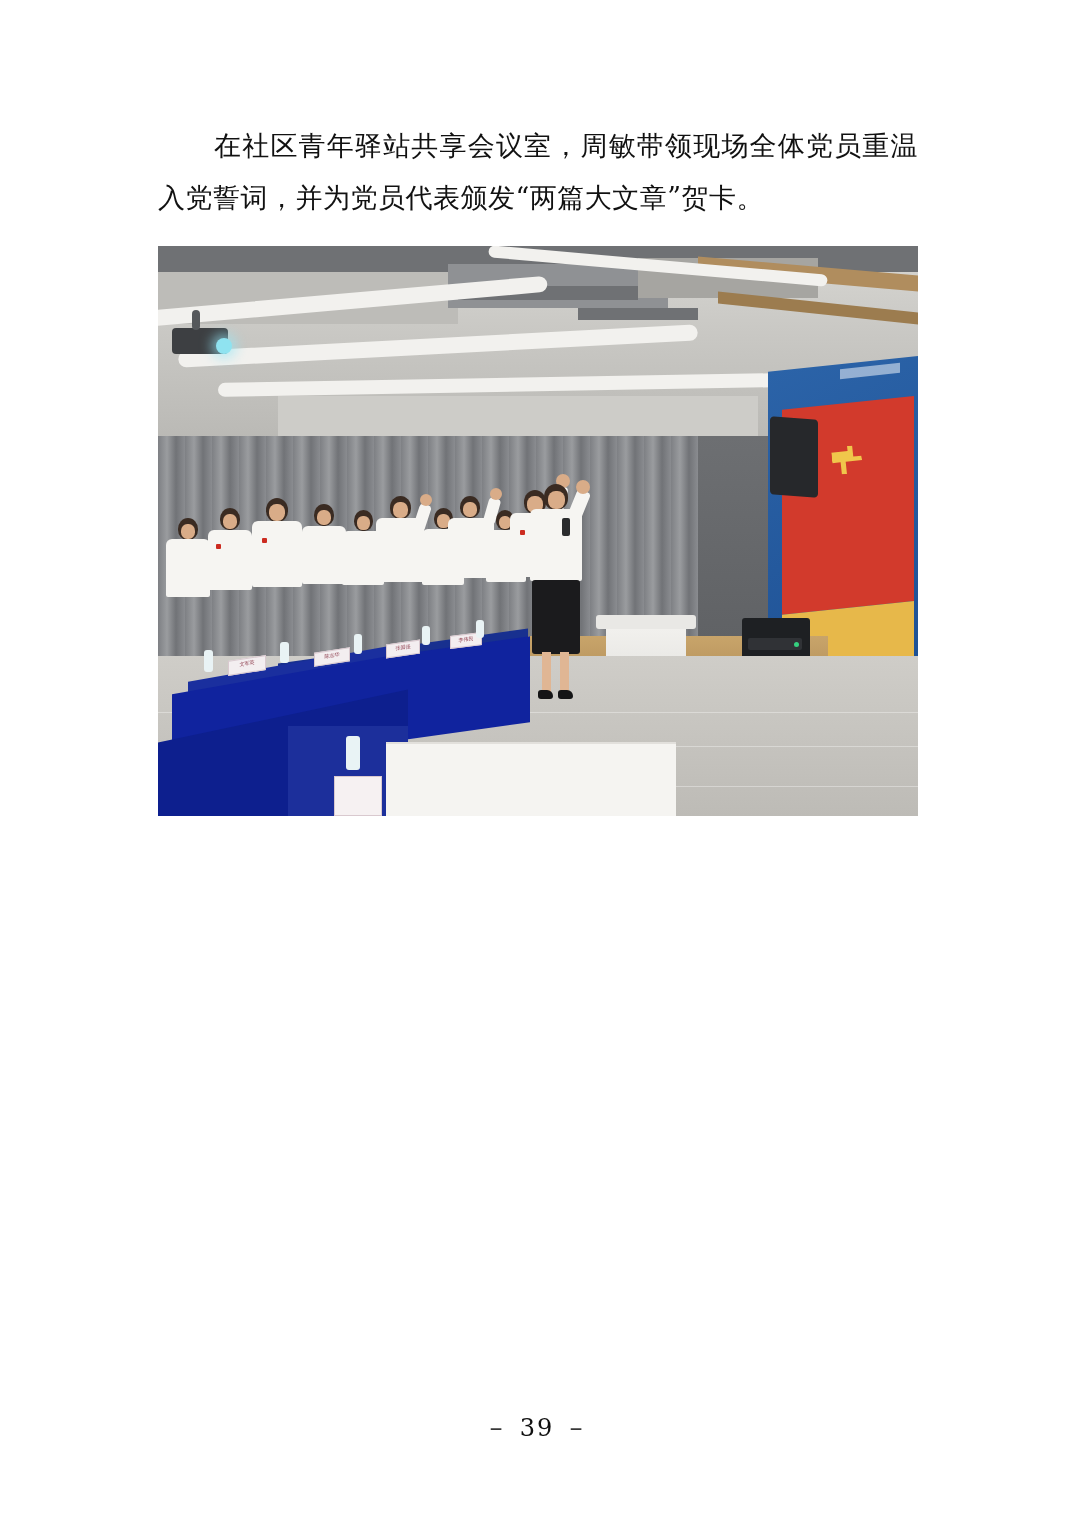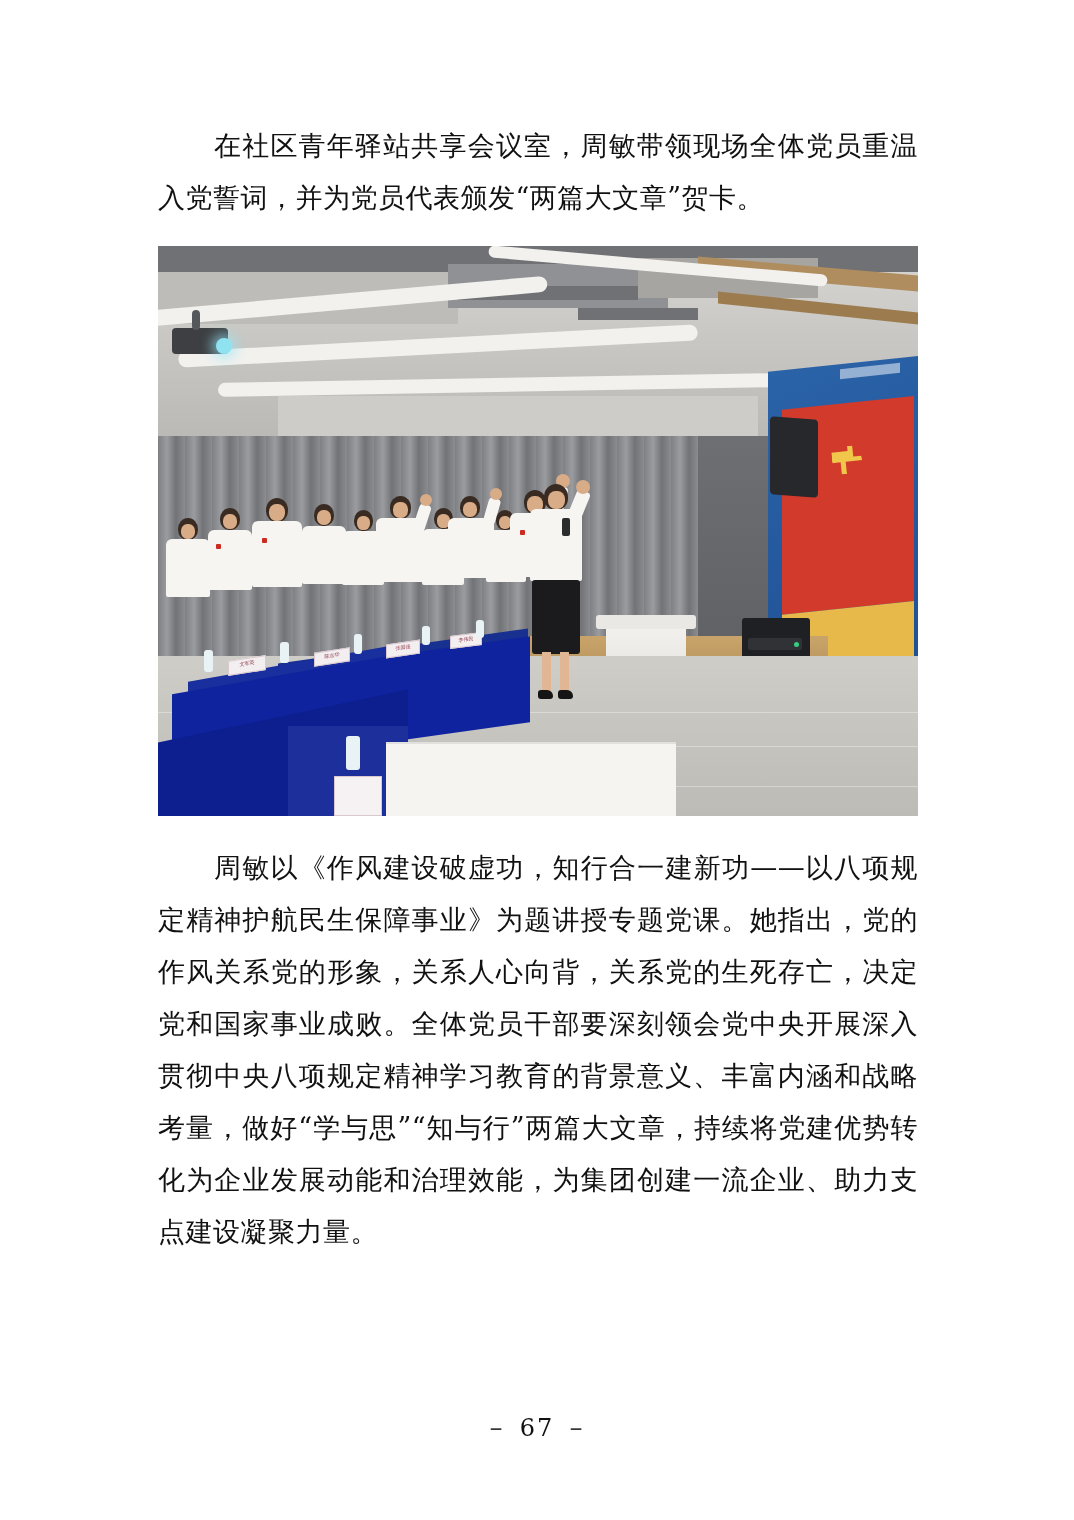--- a/index.html
+++ b/index.html
@@ -468,19 +468,18 @@
         <div class="bottle" style="left:318px;top:374px;width:8px;height:18px;"></div>
 
         <div class="fg-skirt"></div>
         <div class="foreground-table"></div>
         <div class="bottle" style="left:188px;top:490px;width:14px;height:34px;"></div>
         <div class="nameplate" style="left:176px;top:530px;width:46px;height:38px;background:#f6f1f2;"></div>
 
       </div>
     </div>
 
-    <p class="para first para-two">周敏以《作风建设破虚功，知行合一建新功——以八项规定精神护航民生保障事业》为题讲授专题党课。她指出，党的作风关系党的形象，关系人心向背，关系党的生死存亡，决定党和国家事业成败。全体党员干部要深刻领会党中央开展深入贯彻中央八项规定精神学习教育的背景意义、丰富内涵和战略考量，做好“学与思”“知与行”两篇大文章，持续将党建优势转化为企业发展动能和治理效能，为集团创建一流企业、助力支点建设凝聚力量。</p>
 
   </div>
 
-  <div class="page-number">－ 67 －</div>
+  <div class="page-number">－ 39 －</div>
 
 </div>
 
 </body></html>

